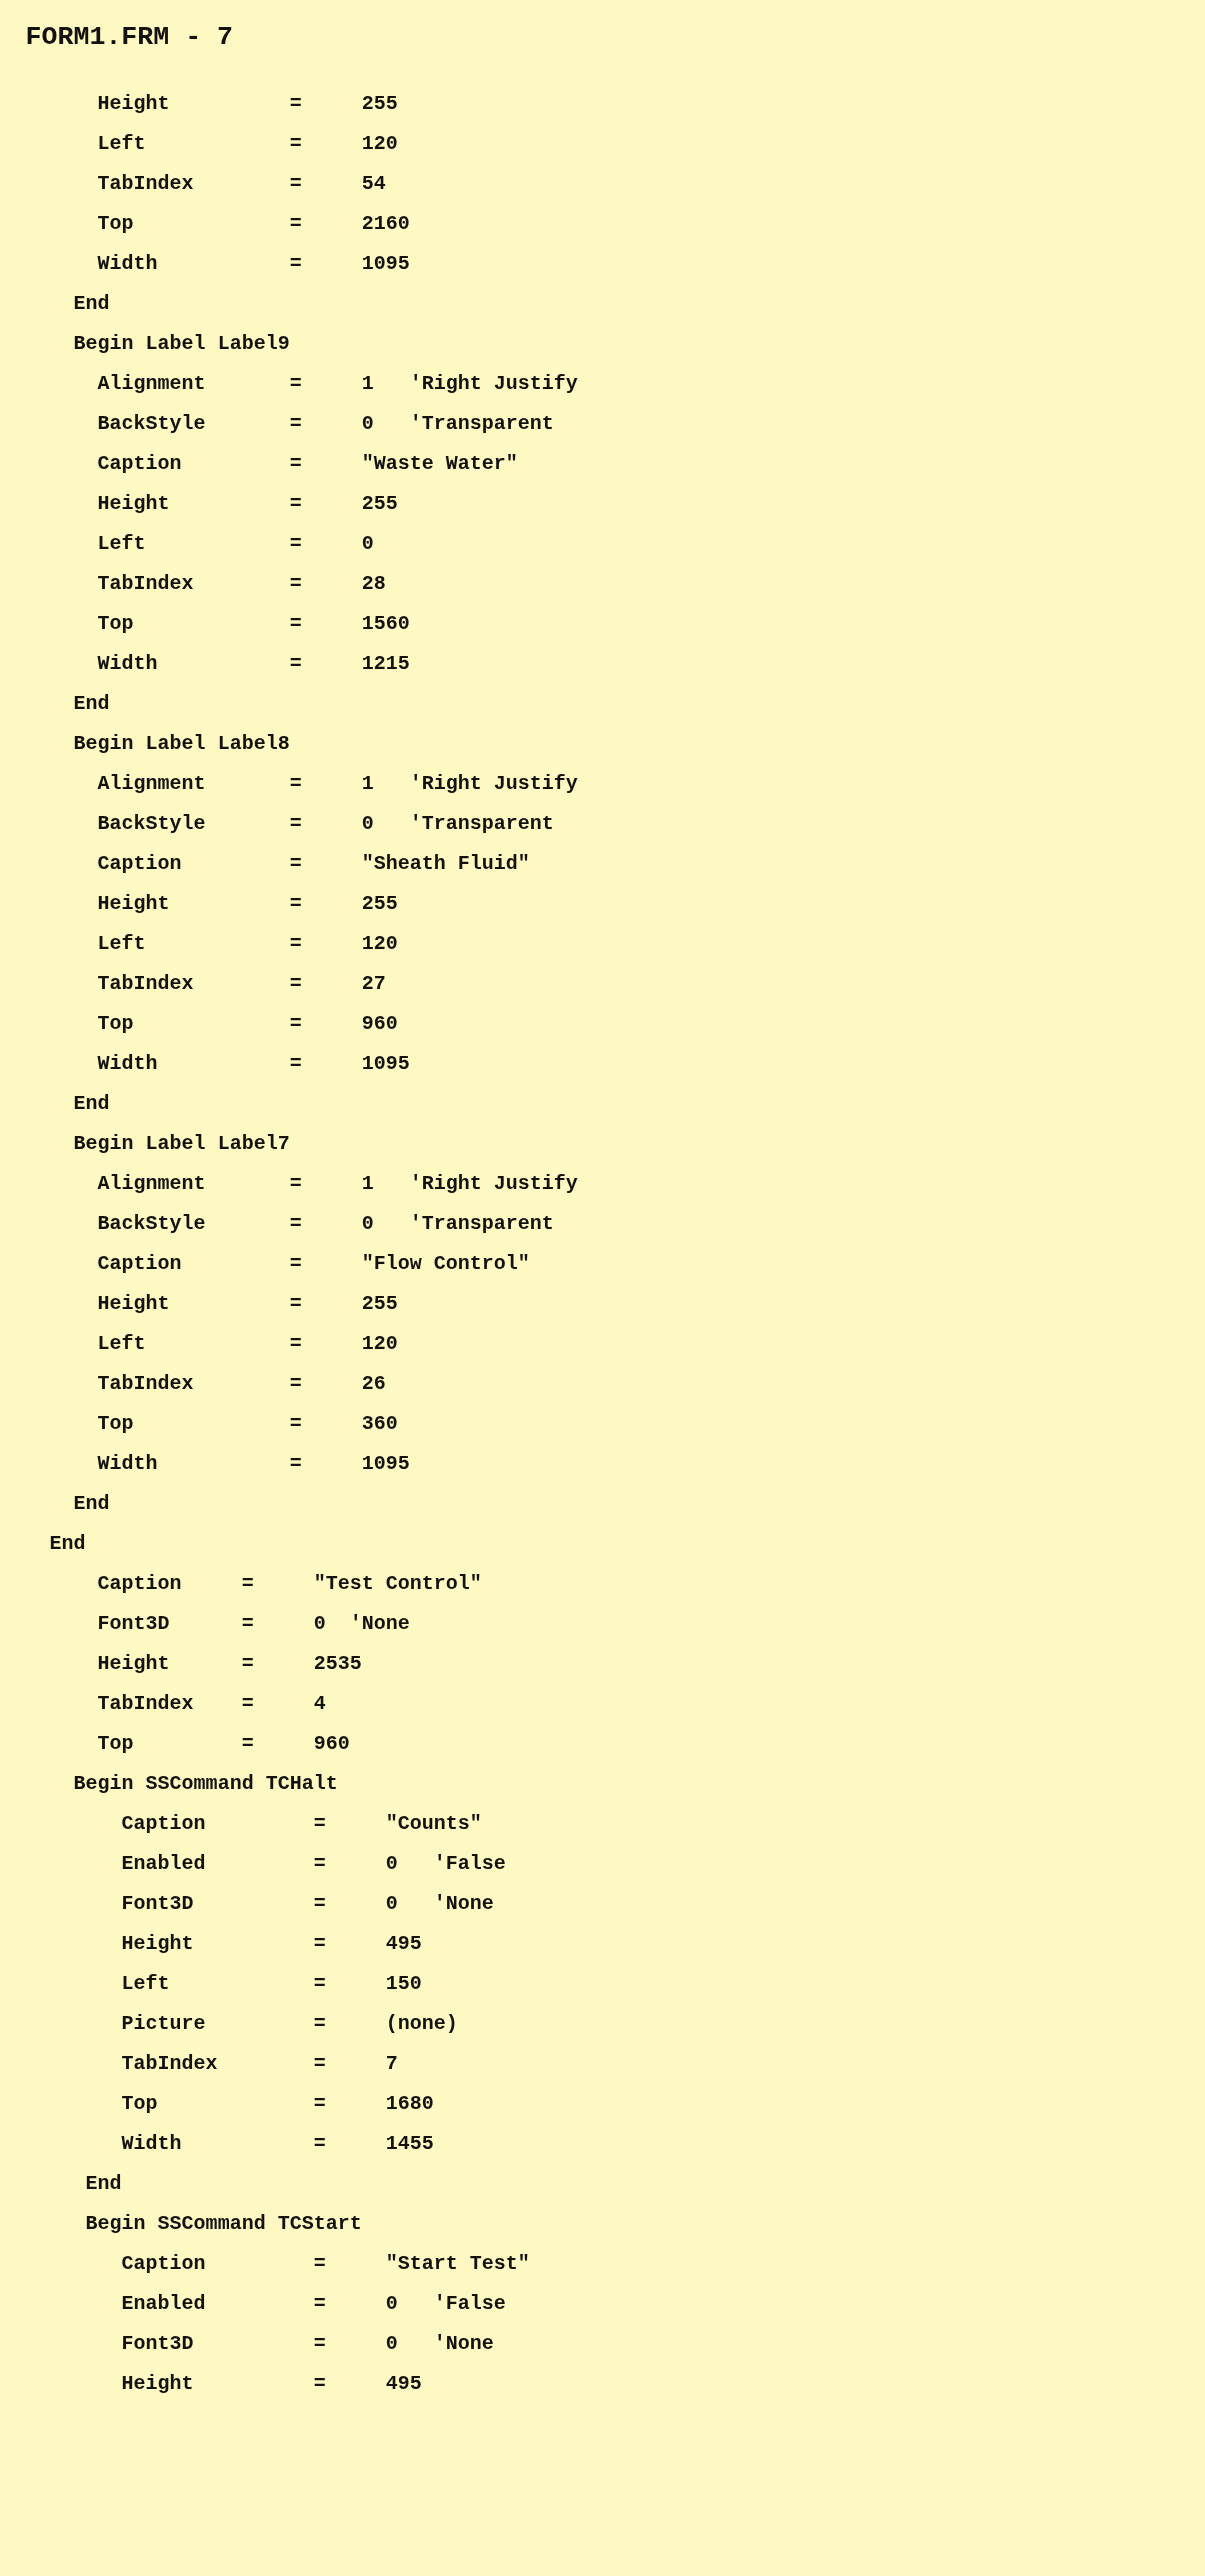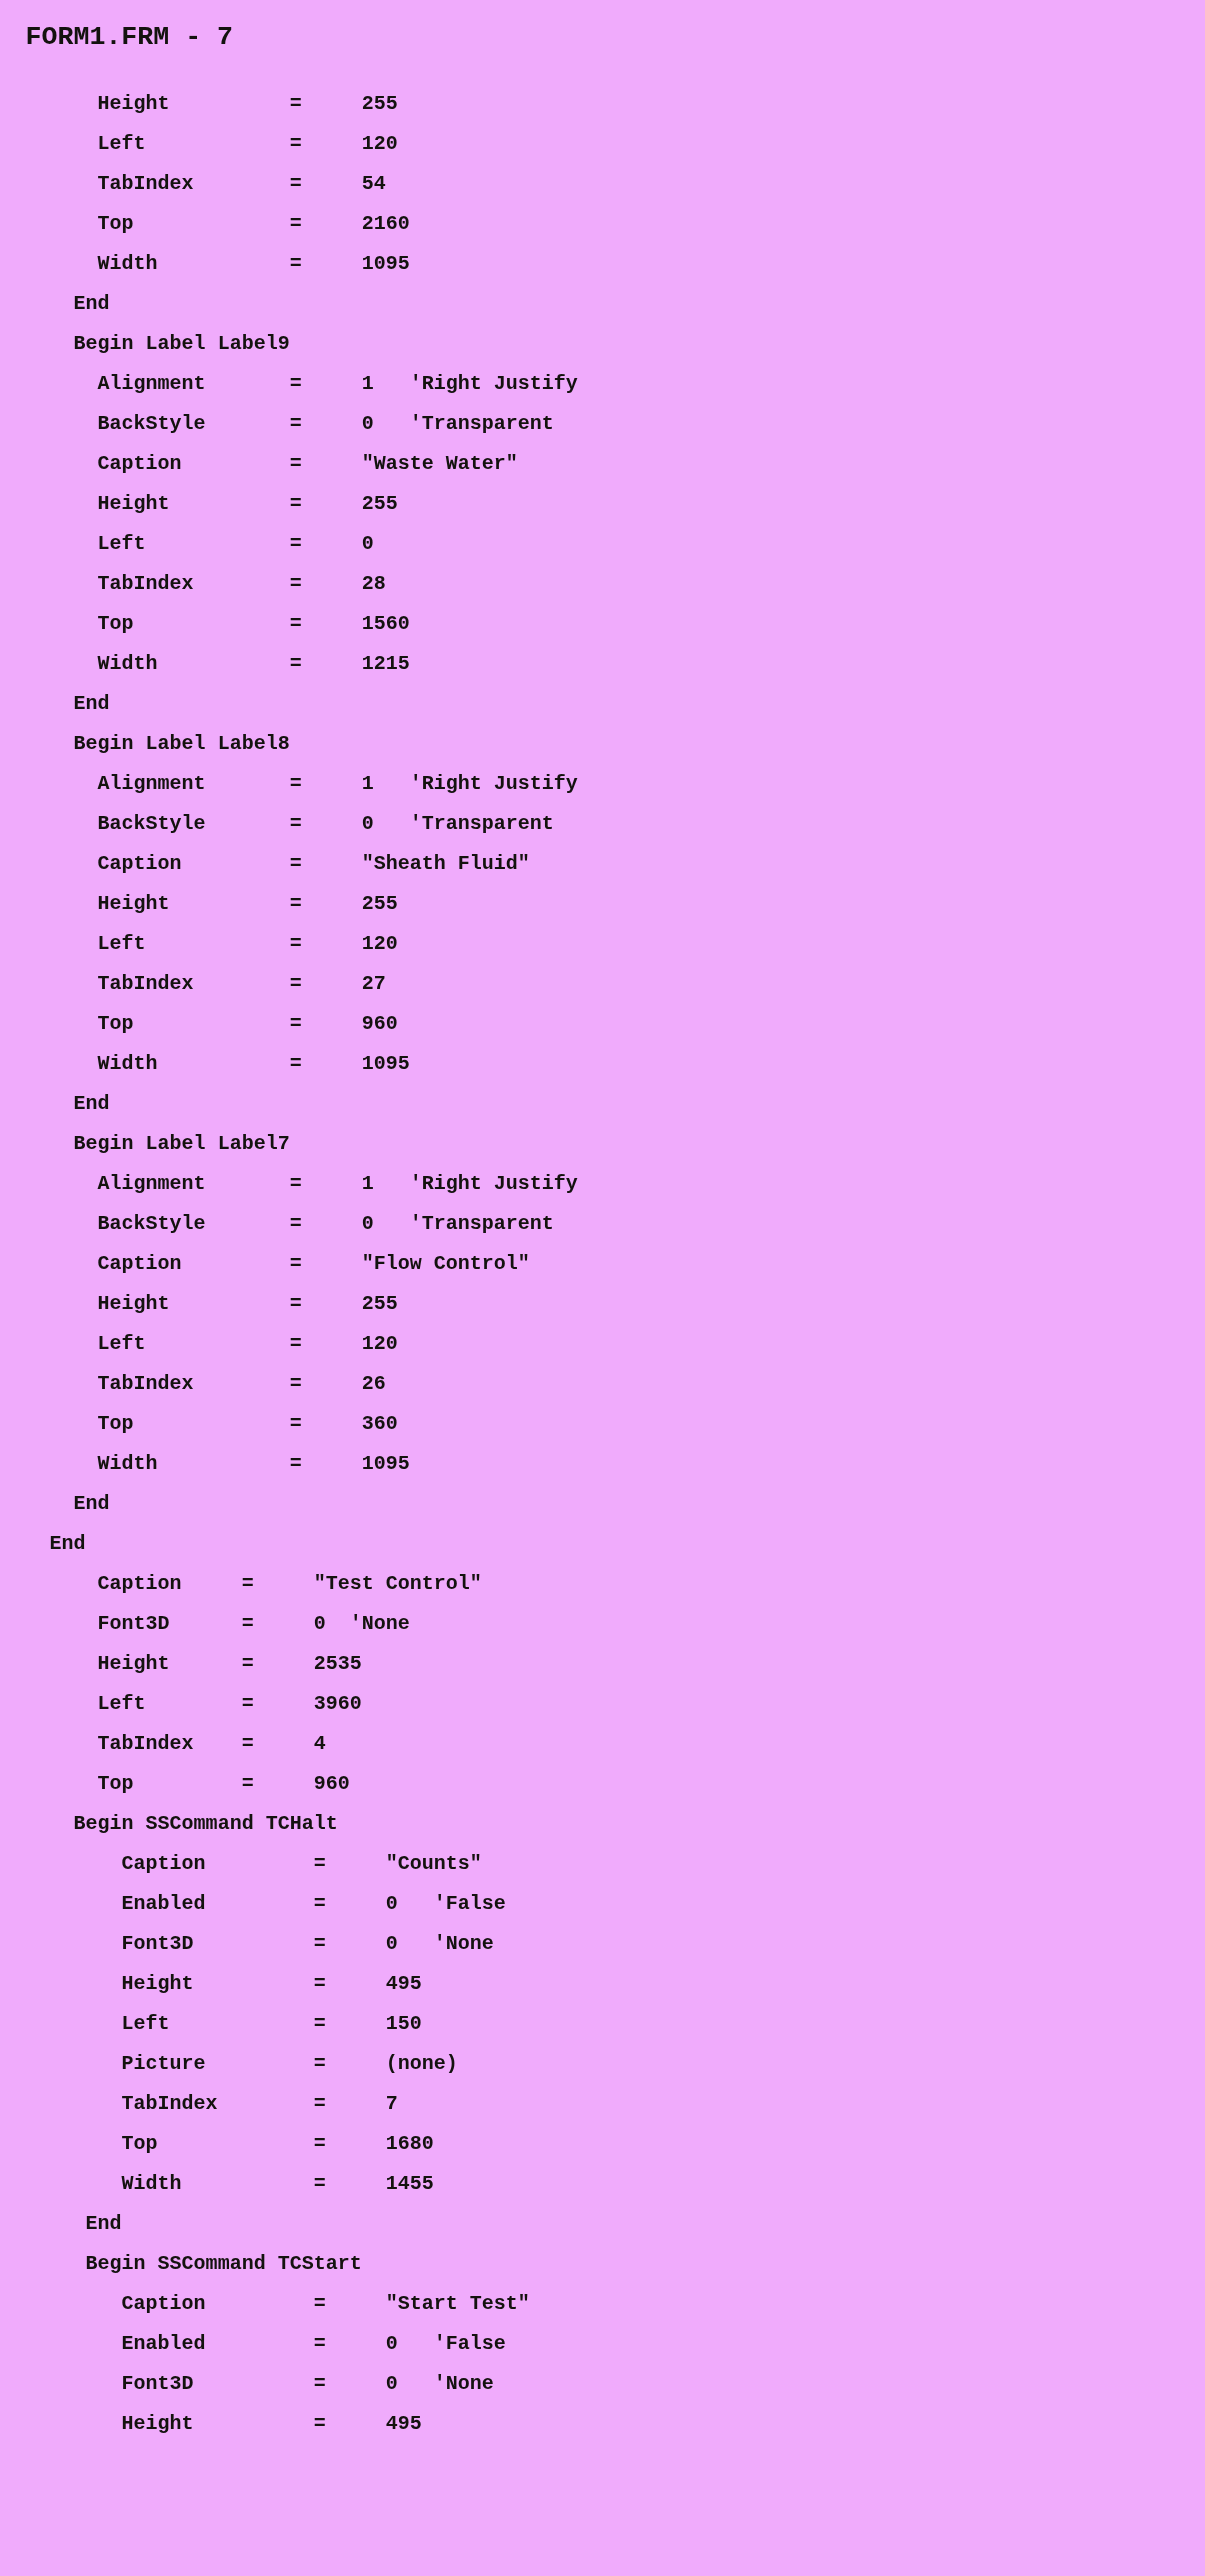--- a/index.html
+++ b/index.html
@@ -10,21 +10,21 @@
   body {
     width: 1206px;
     height: 2576px;
     overflow: hidden;
   }
   .page {
     box-sizing: border-box;
     width: 100%;
     height: 100%;
     padding: 17.7px 15.7px 0 25.6px;
-    background: #f0abfc;
+    background: #fef9c3;
   }
   .header-line {
     font-family: "Liberation Mono", "DejaVu Sans Mono", monospace;
     font-weight: 700;
     font-size: 26.6px;
     line-height: 39px;
     color: #14120f;
     white-space: pre;
     margin-bottom: 27.5px;
   }
@@ -79,21 +79,20 @@
       <div class="code-line">      Height          =     255</div>
       <div class="code-line">      Left            =     120</div>
       <div class="code-line">      TabIndex        =     26</div>
       <div class="code-line">      Top             =     360</div>
       <div class="code-line">      Width           =     1095</div>
       <div class="code-line">    End</div>
       <div class="code-line">  End</div>
       <div class="code-line">      Caption     =     "Test Control"</div>
       <div class="code-line">      Font3D      =     0  'None</div>
       <div class="code-line">      Height      =     2535</div>
-      <div class="code-line">      Left        =     3960</div>
       <div class="code-line">      TabIndex    =     4</div>
       <div class="code-line">      Top         =     960</div>
       <div class="code-line">    Begin SSCommand TCHalt</div>
       <div class="code-line">        Caption         =     "Counts"</div>
       <div class="code-line">        Enabled         =     0   'False</div>
       <div class="code-line">        Font3D          =     0   'None</div>
       <div class="code-line">        Height          =     495</div>
       <div class="code-line">        Left            =     150</div>
       <div class="code-line">        Picture         =     (none)</div>
       <div class="code-line">        TabIndex        =     7</div>

